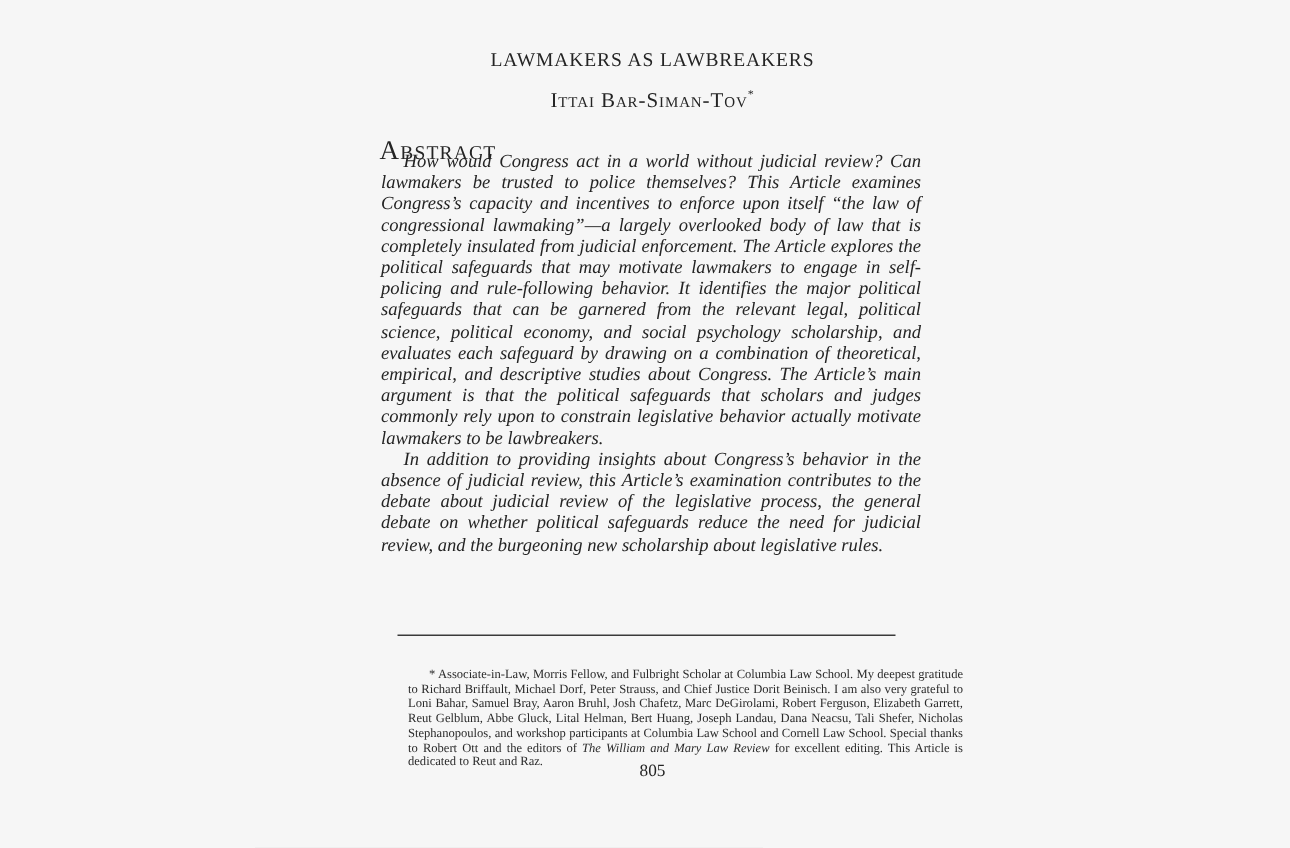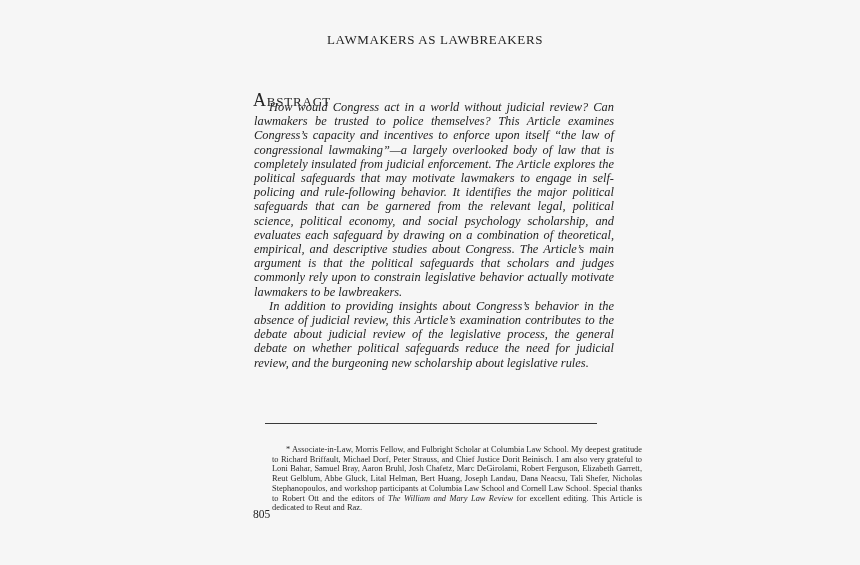--- a/index.html
+++ b/index.html
@@ -102,33 +102,36 @@
     color: #2a2a2a;
   }
   .footnote .journal {
     font-style: italic;
   }
   .page-number {
     position: absolute;
     top: 508px;
     left: 0;
     width: 100%;
-    text-align: left;
+    text-align: center;
     font-size: 11.5px;
     color: #242424;
   }
 </style>
 </head>
 <body>
 
 <div class="page">
   <div class="content">
 
     <h1 class="title">LAWMAKERS AS LAWBREAKERS</h1>
 
+    <div class="author">
+      <span>Ittai Bar-Siman-Tov</span><sup>*</sup>
+    </div>
 
     <div class="abstract-heading">Abstract</div>
 
     <div class="abstract">
       <p>How would Congress act in a world without judicial review? Can lawmakers be trusted to police themselves? This Article examines Congress’s capacity and incentives to enforce upon itself “the law of congressional lawmaking”—a largely overlooked body of law that is completely insulated from judicial enforcement. The Article explores the political safeguards that may motivate lawmakers to engage in self-policing and rule-following behavior. It identifies the major political safeguards that can be garnered from the relevant legal, political science, political economy, and social psychology scholarship, and evaluates each safeguard by drawing on a combination of theoretical, empirical, and descriptive studies about Congress. The Article’s main argument is that the political safeguards that scholars and judges commonly rely upon to constrain legislative behavior actually motivate lawmakers to be lawbreakers.</p>
       <p>In addition to providing insights about Congress’s behavior in the absence of judicial review, this Article’s examination contributes to the debate about judicial review of the legislative process, the general debate on whether political safeguards reduce the need for judicial review, and the burgeoning new scholarship about legislative rules.</p>
     </div>
 
     <hr class="footnote-rule">
 

